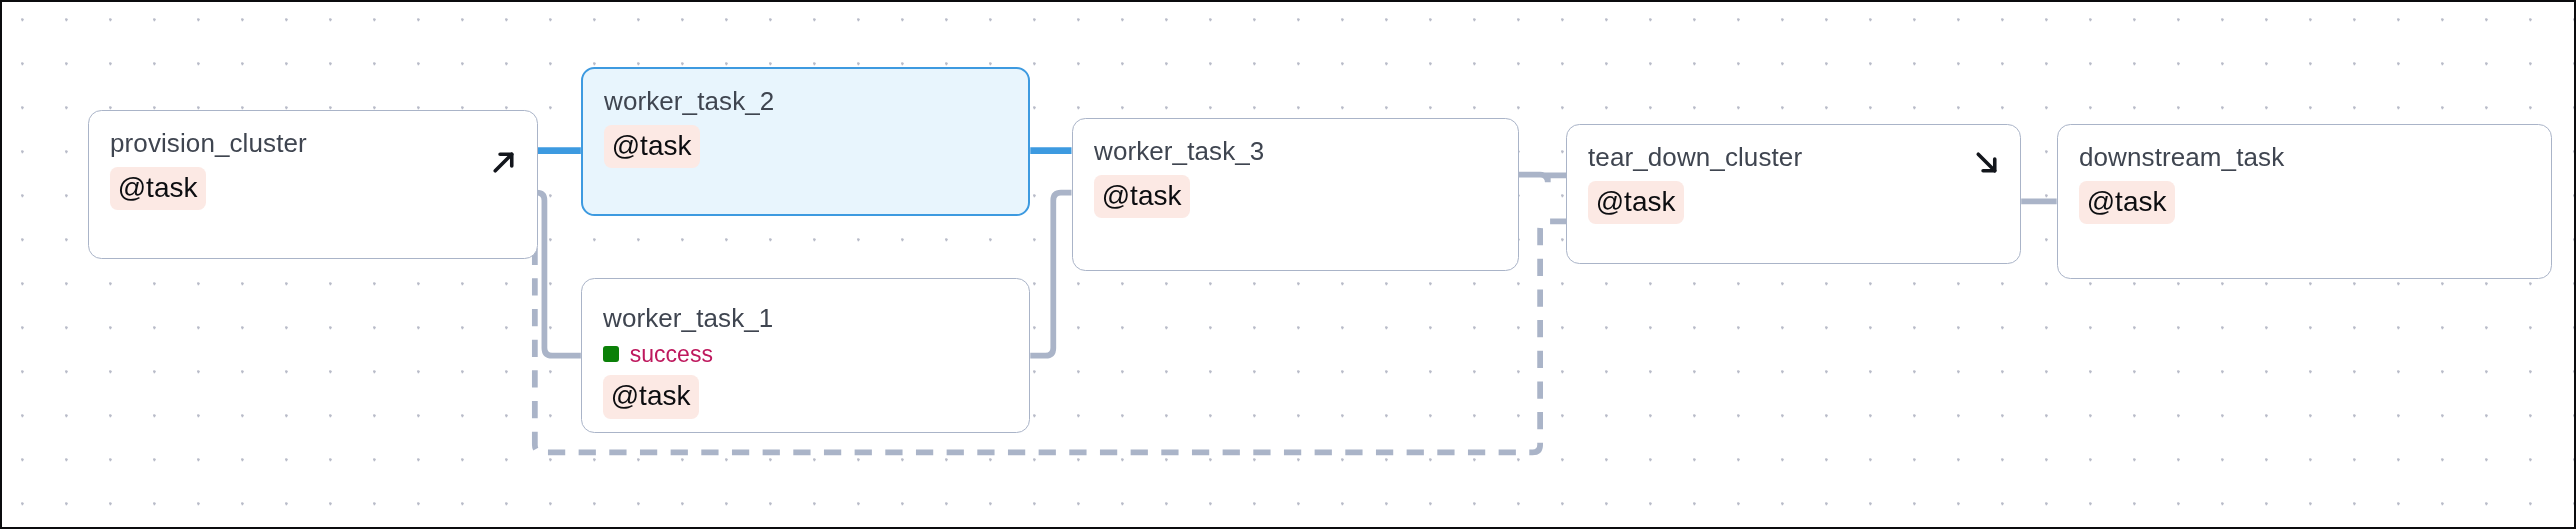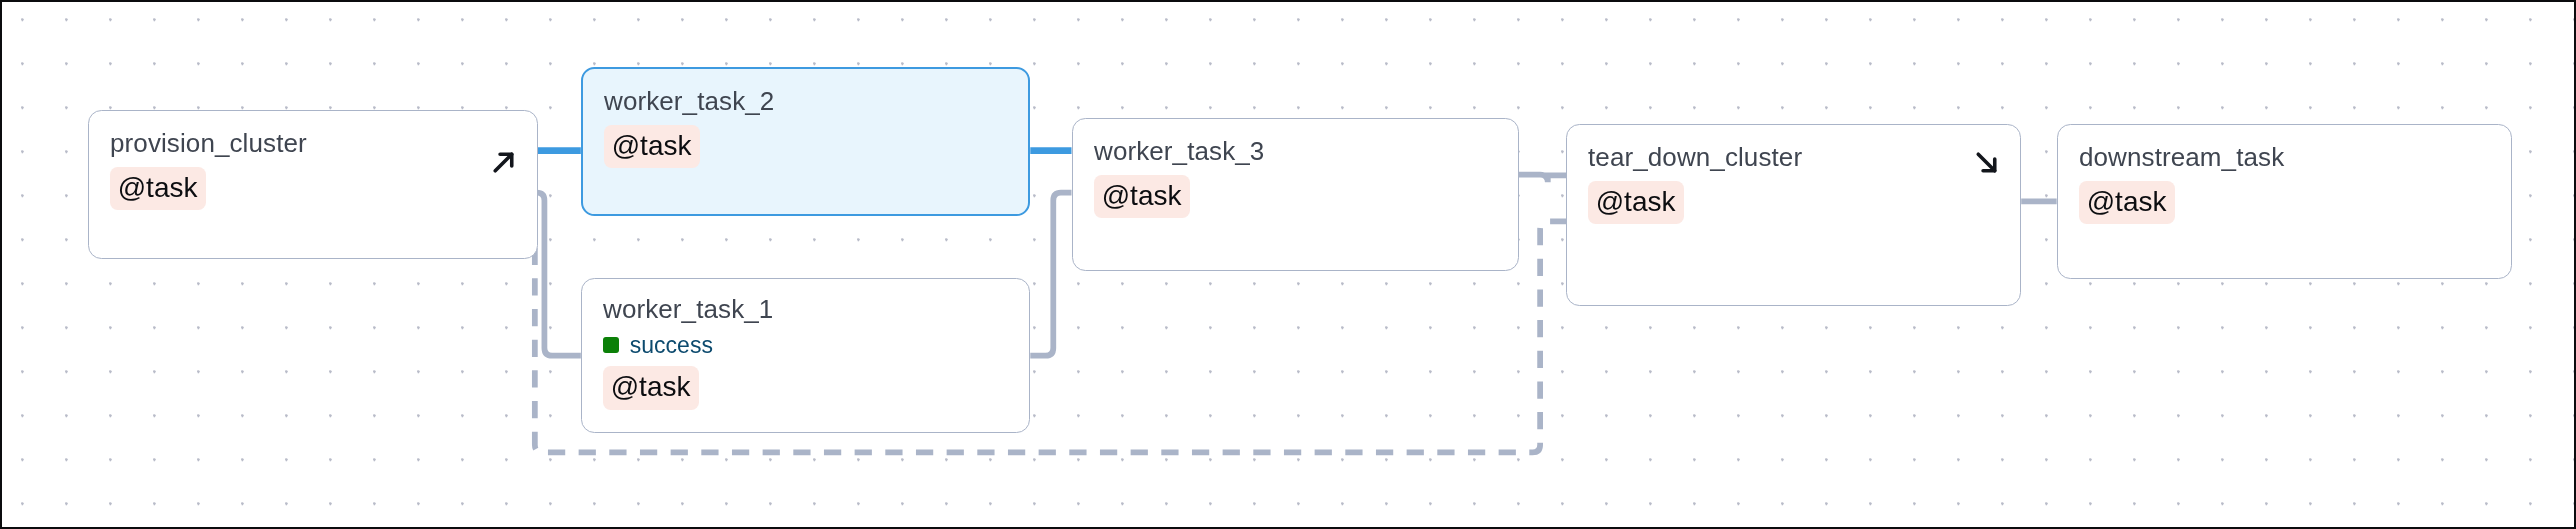--- a/index.html
+++ b/index.html
@@ -69,21 +69,21 @@
   .status-swatch {
     width: 16.3px;
     height: 16.3px;
     border-radius: 2.9px;
     background: #0b8008;
     flex: 0 0 auto;
     display: block;
   }
   .status-label {
     font-size: 23px;
-    color: #0c4a6e;
+    color: #be185d;
     line-height: 1;
     white-space: nowrap;
   }
   .task-badge {
     margin-top: 9.6px;
     background: #fce9e4;
     color: #0c0d10;
     border-radius: 7.7px;
     font-size: 28px;
     line-height: 1;
@@ -131,45 +131,45 @@
           <polyline points="9.5,6 18,6 18,14.5"></polyline>
         </svg>
       </span>
     </div>
 
     <div class="node selected" style="left:579px; top:65px; width:449px; height:149px;">
       <div class="node-title">worker_task_2</div>
       <div class="task-badge">@task</div>
     </div>
 
-    <div class="node" style="left:579px; top:276px; width:449px; height:155px; padding-top:17px;">
+    <div class="node" style="left:579px; top:276px; width:449px; height:155px; padding-top:26px;">
       <div class="node-title">worker_task_1</div>
       <div class="node-status">
         <span class="status-swatch"></span>
         <span class="status-label">success</span>
       </div>
       <div class="task-badge">@task</div>
     </div>
 
     <div class="node" style="left:1070px; top:96px; width:447px; height:153px;margin-top:20px;">
       <div class="node-title">worker_task_3</div>
       <div class="task-badge">@task</div>
     </div>
 
-    <div class="node" style="left:1564px; top:122px; width:455px; height:182px;">
+    <div class="node" style="left:1564px; top:122px; width:455px; height:140px;">
       <div class="node-title">tear_down_cluster</div>
       <div class="task-badge">@task</div>
       <span class="node-arrow" style="right:17px; top:21px;">
         <svg width="33" height="33" viewBox="0 0 24 24" fill="none" stroke="currentColor" stroke-width="2.6" stroke-linecap="round" stroke-linejoin="round">
           <line x1="6" y1="6" x2="18" y2="18"></line>
           <polyline points="18,9.5 18,18 9.5,18"></polyline>
         </svg>
       </span>
     </div>
 
-    <div class="node" style="left:2055px; top:122px; width:455px; height:155px;">
+    <div class="node" style="left:2055px; top:122px; width:495px; height:155px;">
       <div class="node-title">downstream_task</div>
       <div class="task-badge">@task</div>
     </div>
 
   </div>
 </div>
 
 
 </body></html>

